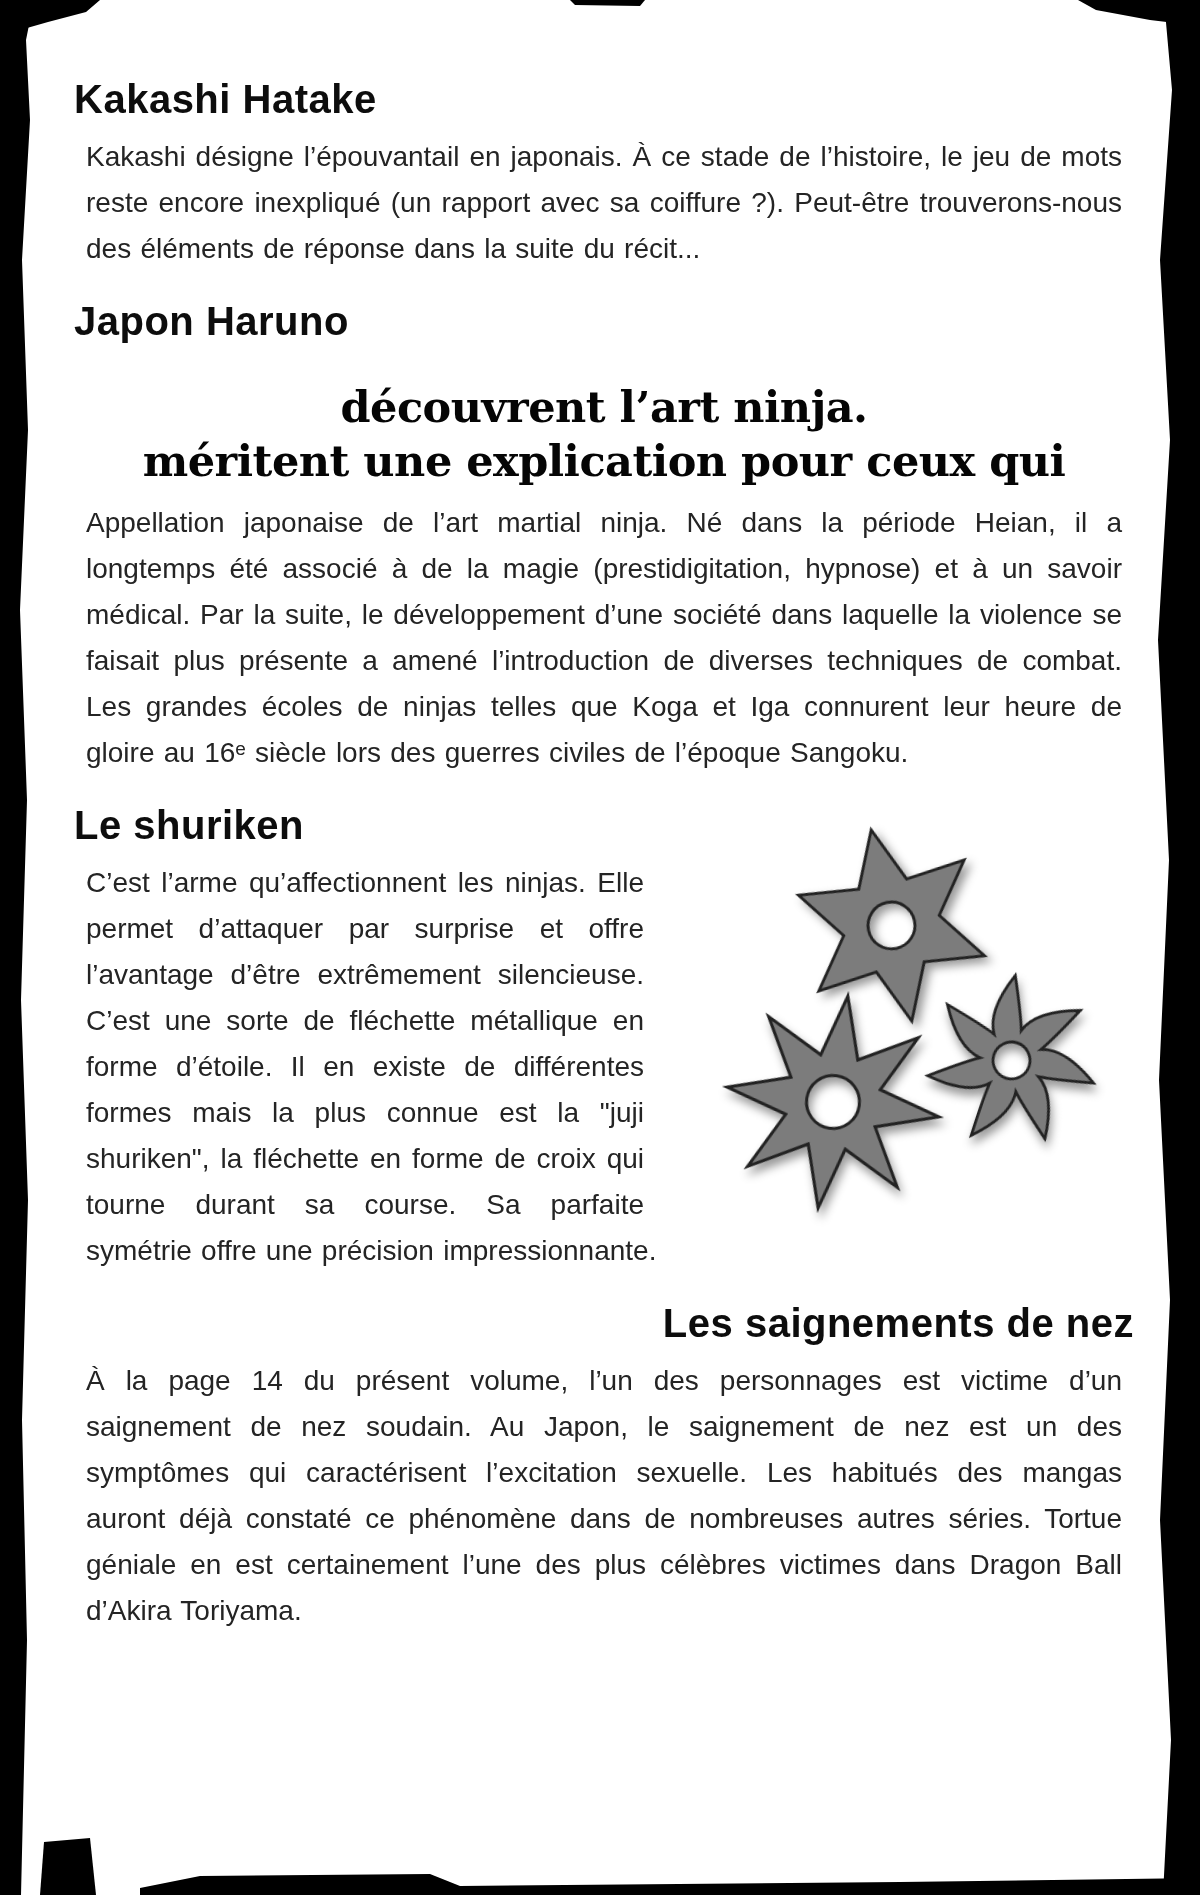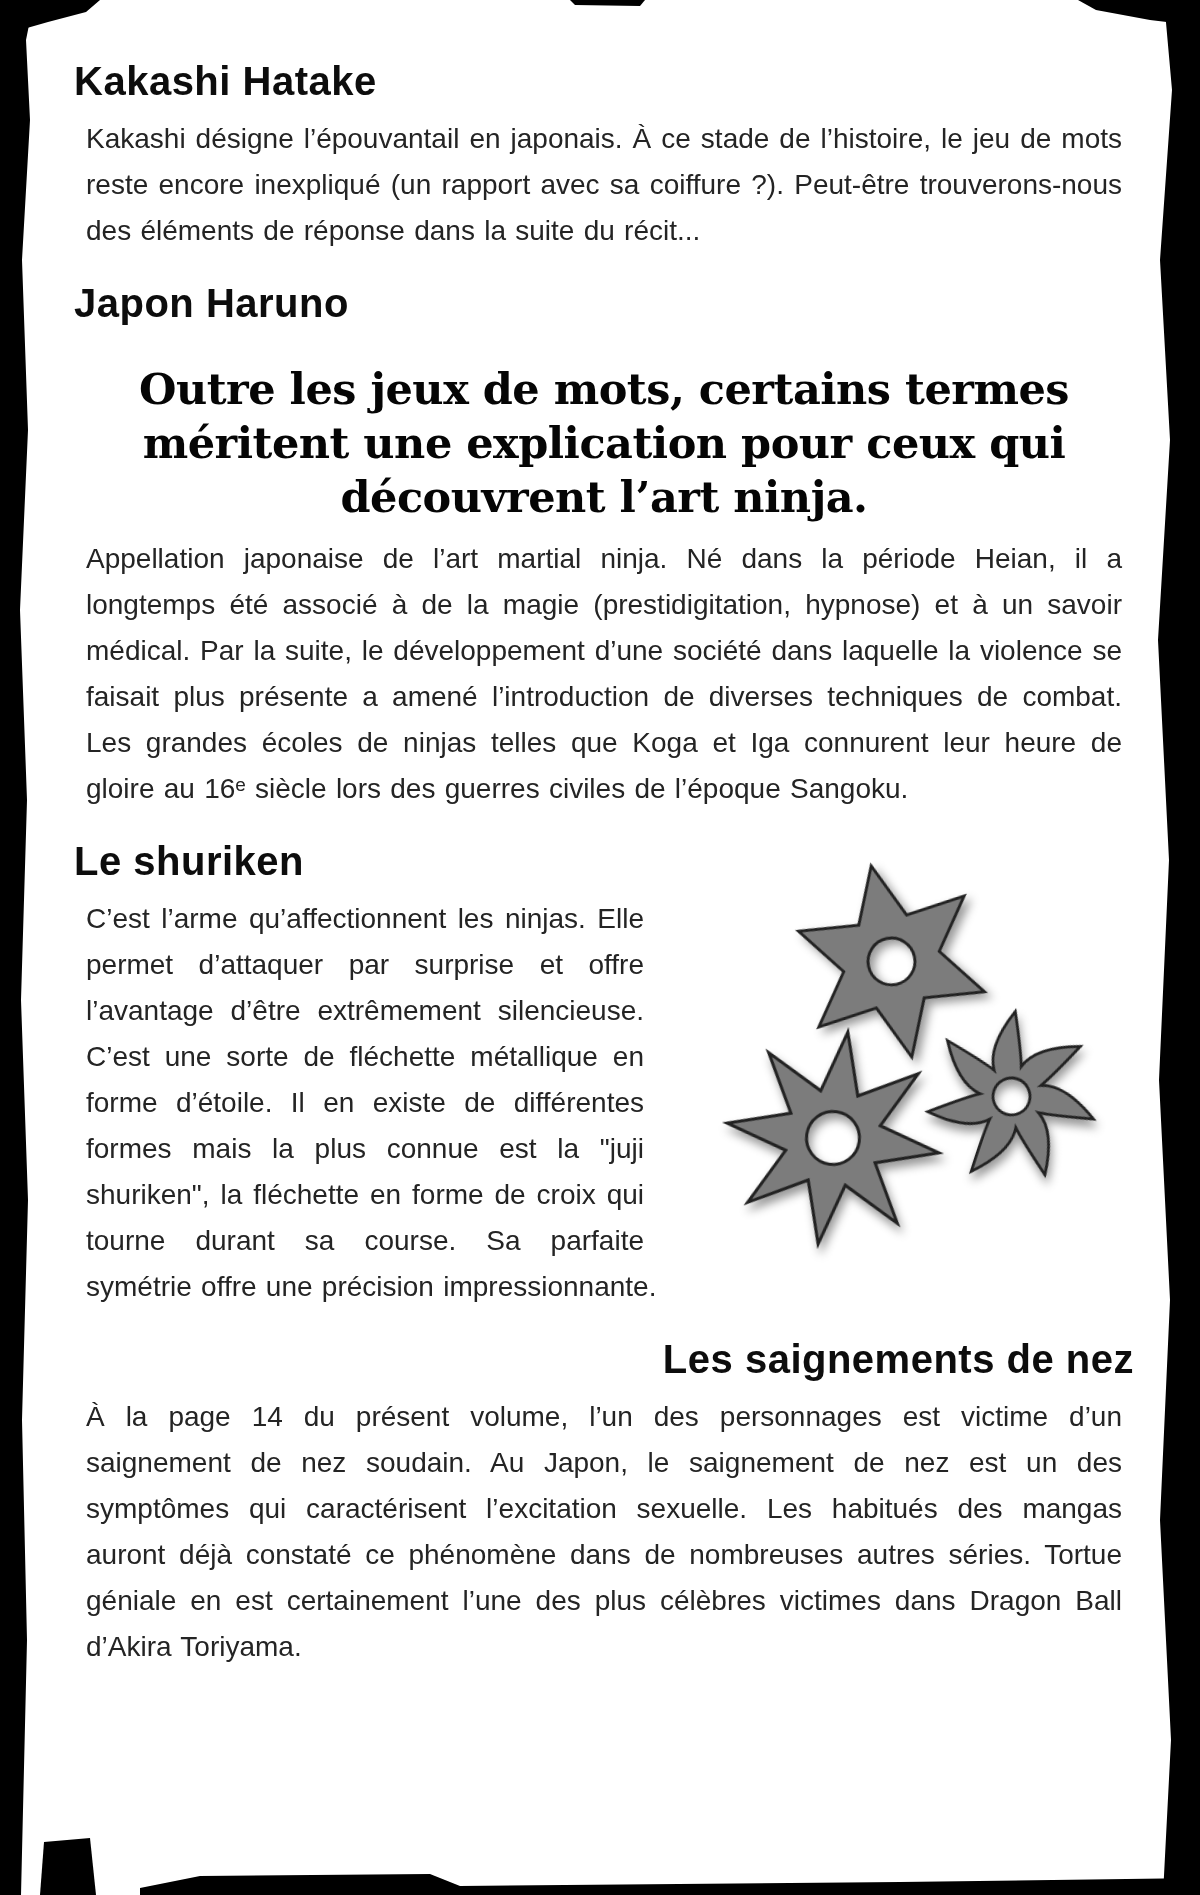--- a/index.html
+++ b/index.html
@@ -16,21 +16,21 @@
     left:74px;top:58px;width:1060px;
   }
   .sec-heading{
     font-size:40px;
     font-weight:bold;
     color:#0d0d0d;
     letter-spacing:0.5px;
     margin:26px 0 8px 0;
     line-height:46px;
   }
-  .sec-heading.first{margin-top:0;}
+  .sec-heading.first{margin-top:18px;}
   .body-text{
     font-size:28px;
     line-height:46px;
     text-align:justify;
     margin:12px;
     color:#242424;
     word-spacing:1.5px;
   }
   .intro-heading{
     font-family:"DejaVu Serif",serif;
@@ -69,23 +69,22 @@
 <div class="page">
 
   <div class="content">
 
     <div class="sec-heading first">Kakashi Hatake</div>
     <p class="body-text">Kakashi désigne l’épouvantail en japonais. À ce stade de l’histoire, le jeu de mots reste encore inexpliqué (un rapport avec sa coiffure ?). Peut-être trouverons-nous des éléments de réponse dans la suite du récit...</p>
 
     <div class="sec-heading">Japon Haruno</div>
 
     <div class="intro-heading">
-      <div class="intro-line">Outre les jeux de mots, certains termes</div>
+      <div class="intro-line">découvrent l’art ninja.</div>
       <div class="intro-line">méritent une explication pour ceux qui</div>
-      <div class="intro-line">découvrent l’art ninja.</div>
     </div>
 
     <p class="body-text">Appellation japonaise de l’art martial ninja. Né dans la période Heian, il a longtemps été associé à de la magie (prestidigitation, hypnose) et à un savoir médical. Par la suite, le développement d’une société dans laquelle la violence se faisait plus présente a amené l’introduction de diverses techniques de combat. Les grandes écoles de ninjas telles que Koga et Iga connurent leur heure de gloire au 16ᵉ siècle lors des guerres civiles de l’époque Sangoku.</p>
 
     <div class="sec-heading">Le shuriken</div>
 
     <div class="shuriken-figure">
       <div class="shuriken sh-six">
         <svg viewBox="-110 -110 220 220" xmlns="http://www.w3.org/2000/svg">
           <path fill-rule="evenodd" fill="#7c7c7c" stroke="#222222" stroke-width="3" d="M0,-100 L25,-43.3 L86.6,-50 L50,0 L86.6,50 L25,43.3 L0,100 L-25,43.3 L-86.6,50 L-50,0 L-86.6,-50 L-25,-43.3 Z

